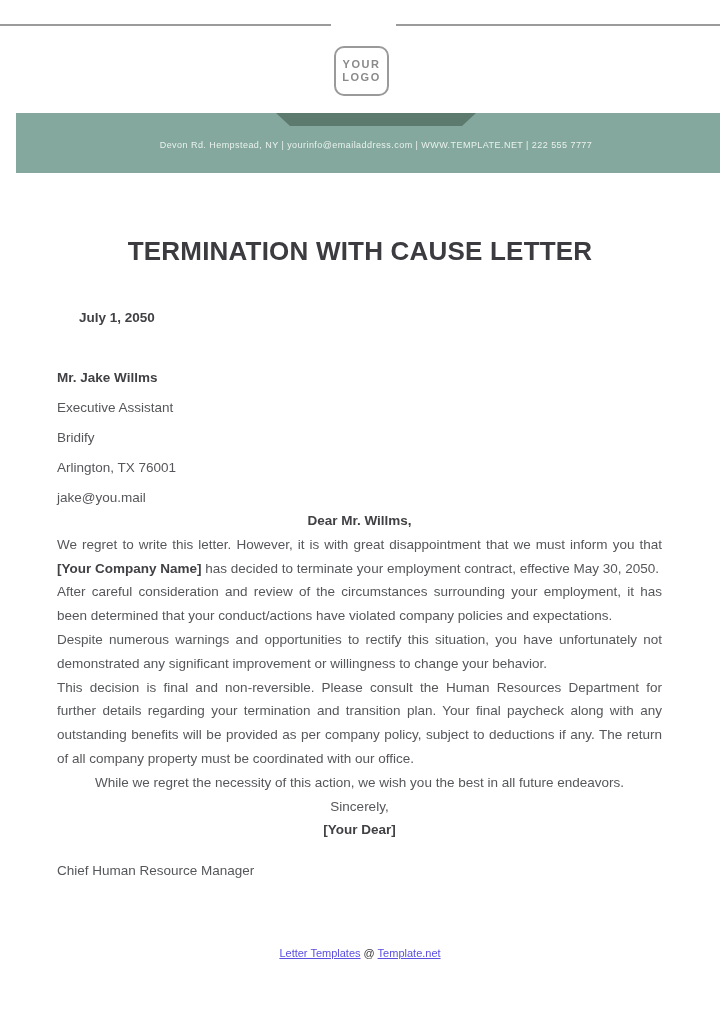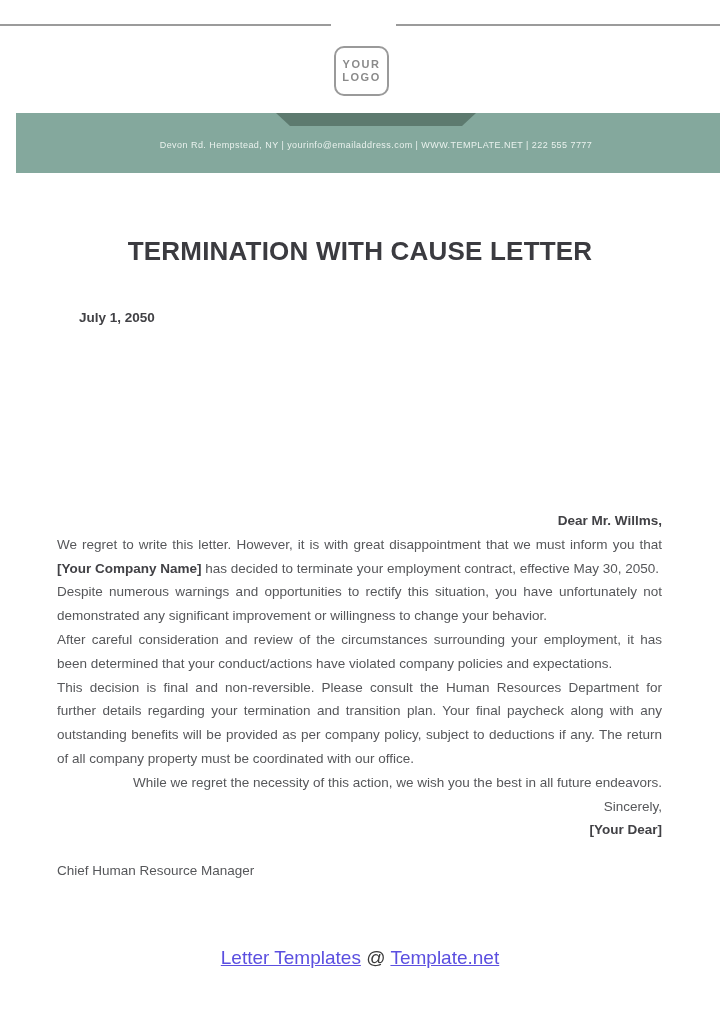--- a/index.html
+++ b/index.html
@@ -58,30 +58,30 @@
     font-size:13.5px; line-height:30px; color:#56575a;
   }
   .recipient-block .name { font-weight:700; color:#414145; }
   .body-block {
     position:absolute; top:509px; left:57px; right:58px;
     font-size:13.5px; line-height:23.8px; color:#56575a;
   }
   .body-block p { text-align:justify; }
   .body-block .salutation,
   .body-block .bold { font-weight:700; color:#414145; }
-  .body-block .plain { text-align:right; }
+  .body-block .plain { text-align:center; }
   .signature-block {
     position:absolute; top:855px; left:57px;
     font-size:13.5px; line-height:32px; color:#56575a;
   }
   .signature-block .company-email { font-weight:700; color:#414145; }
   
   .footer-links {
     position:absolute; top:947px; left:0; width:100%;
-    text-align:center; font-size:19px; color:#3a3a3a;
+    text-align:center; font-size:11px; color:#3a3a3a;
   }
   .footer-links a {
     color:#5b4fe0; text-decoration:underline; font-weight:400; cursor:pointer;
   }
 </style>
 </head>
 <body>
 
 <div class="page">
 
@@ -97,26 +97,33 @@
 
   <div class="banner">
     <div class="banner-notch"></div>
     <div class="banner-contact">Devon Rd. Hempstead, NY | yourinfo@emailaddress.com | WWW.TEMPLATE.NET | 222 555 7777</div>
   </div>
 
   <h1 class="letter-title">TERMINATION WITH CAUSE LETTER</h1>
 
   <div class="date-line">July 1, 2050</div>
 
+  <div class="recipient-block">
+    <div class="name">Mr. Jake Willms</div>
+    <div>Executive Assistant</div>
+    <div>Bridify</div>
+    <div>Arlington, TX 76001</div>
+    <div>jake@you.mail</div>
+  </div>
 
   <div class="body-block">
     <p class="plain"><span class="salutation">Dear Mr. Willms,</span></p>
     <p><span>We regret to write this letter. However, it is with great disappointment that we must inform you that </span><span class="bold">[Your Company Name]</span><span> has decided to terminate your employment contract, effective May 30, 2050.</span></p>
+    <p>After careful consideration and review of the circumstances surrounding your employment, it has been determined that your conduct/actions have violated company policies and expectations.</p>
     <p>Despite numerous warnings and opportunities to rectify this situation, you have unfortunately not demonstrated any significant improvement or willingness to change your behavior.</p>
-    <p>After careful consideration and review of the circumstances surrounding your employment, it has been determined that your conduct/actions have violated company policies and expectations.</p>
     <p>This decision is final and non-reversible. Please consult the Human Resources Department for further details regarding your termination and transition plan. Your final paycheck along with any outstanding benefits will be provided as per company policy, subject to deductions if any. The return of all company property must be coordinated with our office.</p>
     <p class="plain">While we regret the necessity of this action, we wish you the best in all future endeavors.</p>
     <p class="plain">Sincerely,</p>
     <p class="plain"><span class="bold">[Your Dear]</span></p>
   </div>
 
   <div class="signature-block">
     <div>Chief Human Resource Manager</div>
   </div>
 

